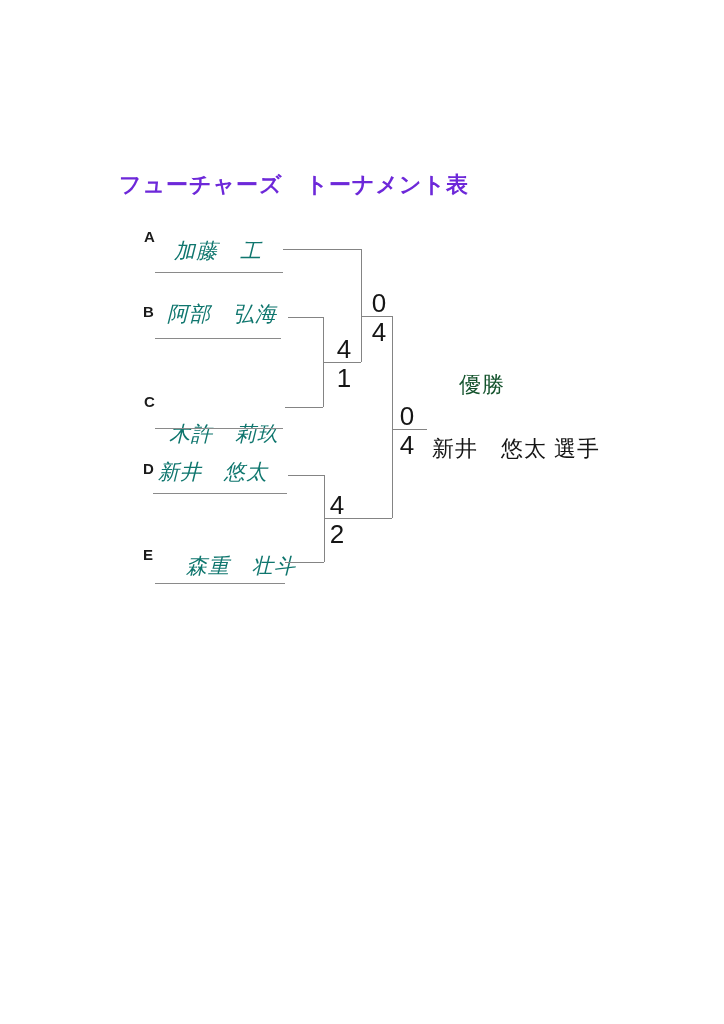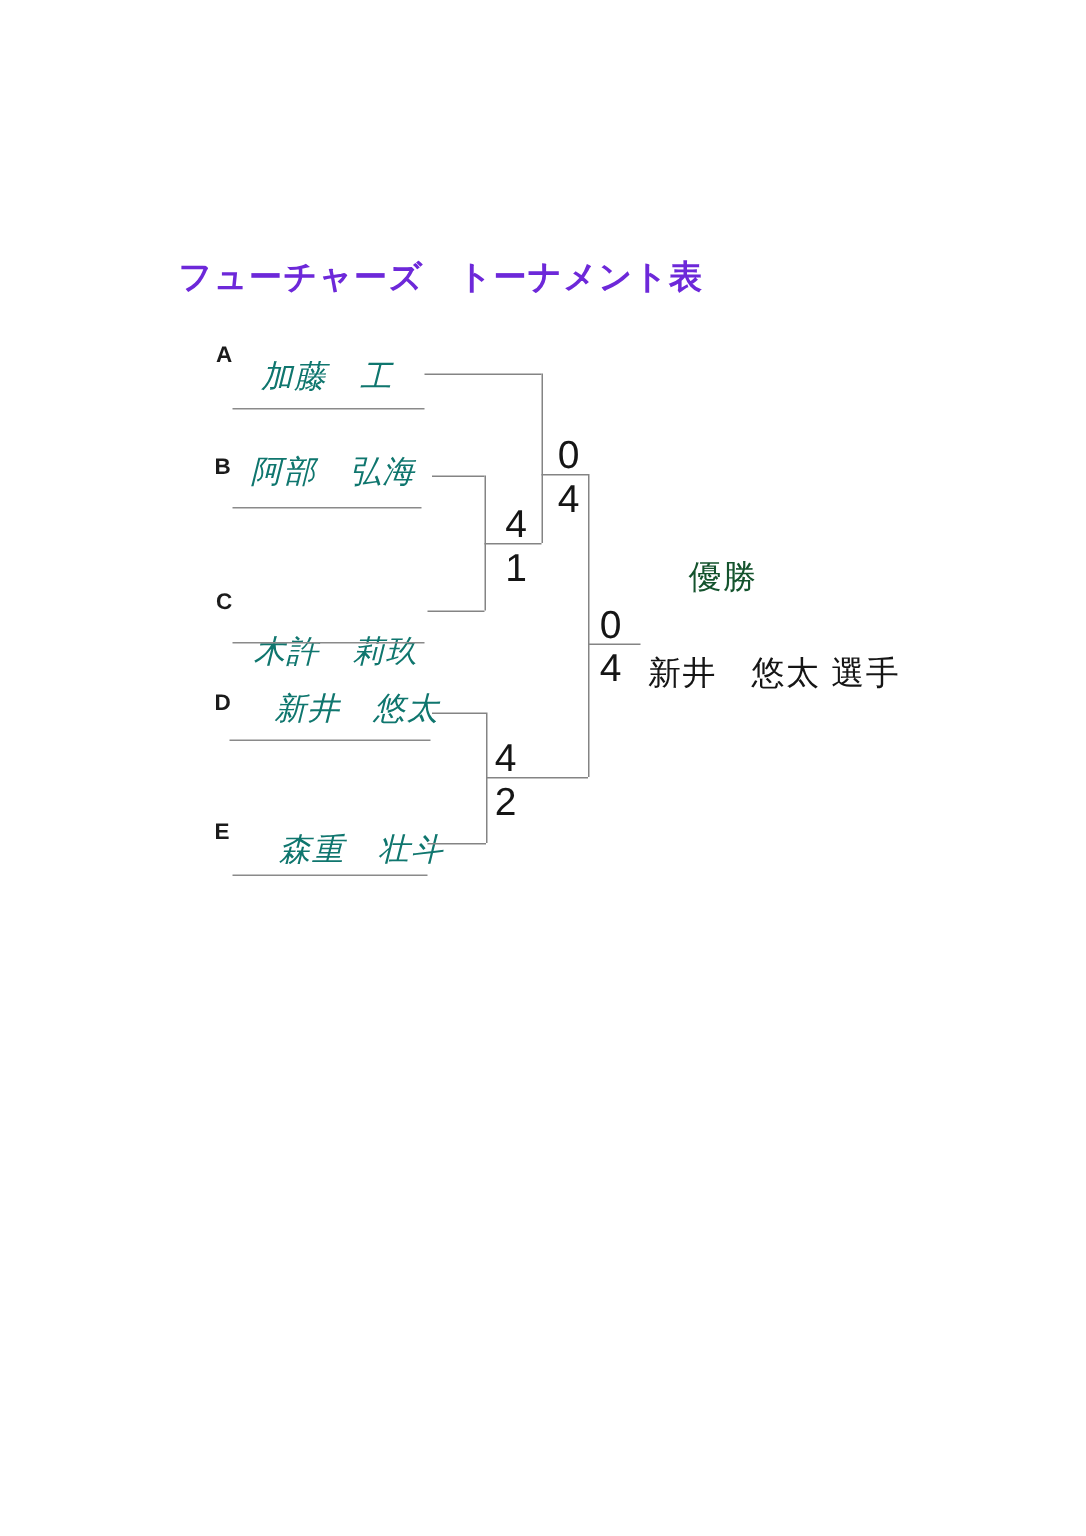--- a/index.html
+++ b/index.html
@@ -100,21 +100,21 @@
 
     <span class="seed" style="left:143px; top:303px;">B</span>
     <span class="pname" style="left:167px; top:300px;text-align:right;">阿部　弘海</span>
     <div class="underline" style="left:155px; top:338px; width:126px;"></div>
 
     <span class="seed" style="left:144px; top:393px;">C</span>
     <span class="pname" style="left:169px; top:390px;margin-top:30px;">木許　莉玖</span>
     <div class="underline" style="left:155px; top:428px; width:128px;"></div>
 
     <span class="seed" style="left:143px; top:460px;">D</span>
-    <span class="pname" style="left:183px; top:458px;">新井　悠太</span>
+    <span class="pname" style="left:158px; top:458px;">新井　悠太</span>
     <div class="underline" style="left:153px; top:493px; width:134px;"></div>
 
     <span class="seed" style="left:143px; top:546px;">E</span>
     <span class="pname" style="left:186px; top:552px;">森重　壮斗</span>
     <div class="underline" style="left:155px; top:583px; width:130px;"></div>
 
     <div class="hline" style="left:283px; top:249px; width:78px;"></div>
     <div class="hline" style="left:288px; top:317px; width:35px;"></div>
     <div class="hline" style="left:285px; top:407px; width:38px;"></div>
     <div class="vline" style="left:323px; top:317px; height:90px;"></div>

